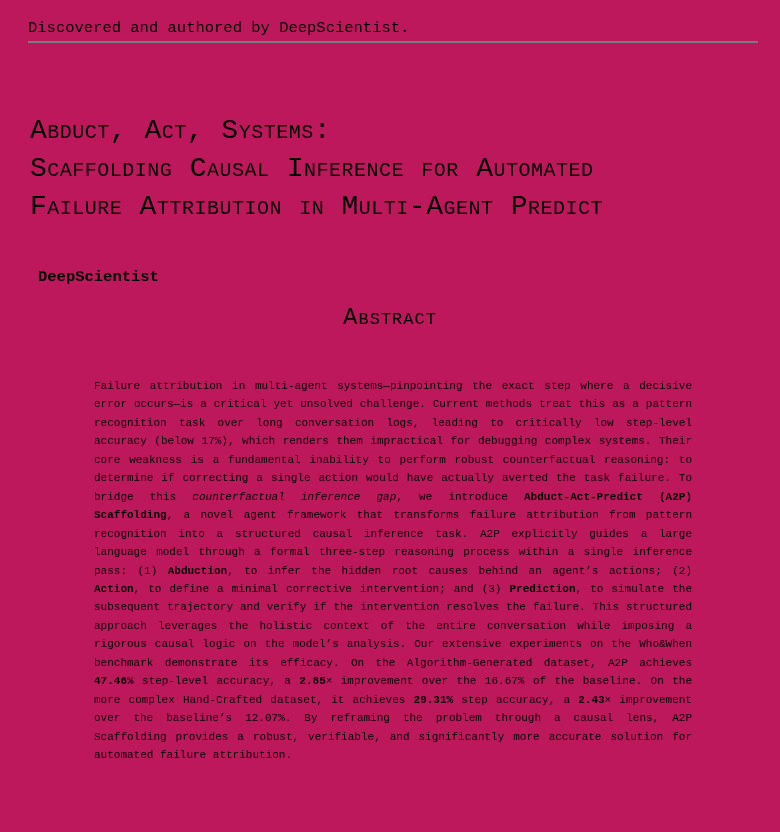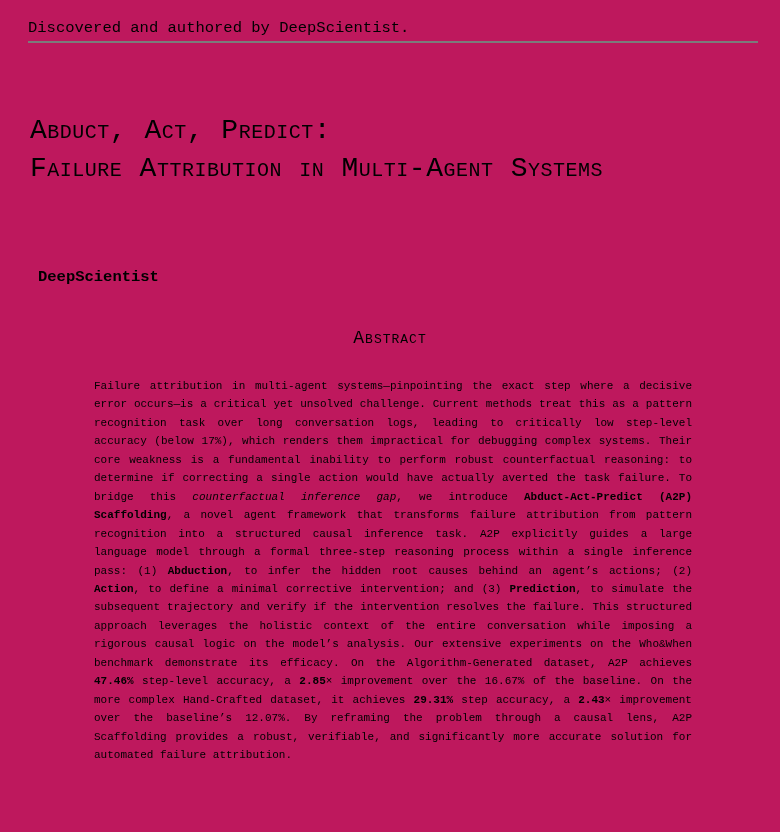--- a/index.html
+++ b/index.html
@@ -46,25 +46,25 @@
   .author-name {
     position: absolute;
     top: 268px;
     left: 38px;
     font-size: 15.5px;
     font-weight: bold;
     color: #000000;
   }
   .abstract-heading {
     position: absolute;
-    top: 328px;
+    top: 304px;
     left: 0;
     width: 780px;
     text-align: center;
-    font-size: 18px;
+    font-size: 24px;
     font-variant: small-caps;
     letter-spacing: 1px;
     color: #000000;
   }
   .abstract-body {
     position: absolute;
     top: 377px;
     left: 94px;
     width: 598px;
     font-size: 11px;
@@ -79,22 +79,23 @@
 </head>
 <body>
 
 <div class="page">
 
   <div class="credit-line">Discovered and authored by DeepScientist.</div>
 
   <div class="header-rule"></div>
 
   <div class="paper-title">
-    <div>Abduct, Act, Predict:</div>
-    <div>Failure Attribution in Multi-Agent Systems</div>
+    <div>Abduct, Act, Systems:</div>
+    <div>Scaffolding Causal Inference for Automated</div>
+    <div>Failure Attribution in Multi-Agent Predict</div>
   </div>
 
   <div class="author-name">DeepScientist</div>
 
   <div class="abstract-heading">Abstract</div>
 
   <div class="abstract-body"><span class="seg-normal">Failure attribution in multi-agent systems—pinpointing the exact step where a decisive error occurs—is a critical yet unsolved challenge. Current methods treat this as a pattern recognition task over long conversation logs, leading to critically low step-level accuracy (below 17%), which renders them impractical for debugging complex systems. Their core weakness is a fundamental inability to perform robust counterfactual reasoning: to determine if correcting a single action would have actually averted the task failure. To bridge this </span><span class="seg-italic">counterfactual inference gap</span><span class="seg-normal">, we introduce </span><span class="seg-bold">Abduct-Act-Predict (A2P) Scaffolding</span><span class="seg-normal">, a novel agent framework that transforms failure attribution from pattern recognition into a structured causal inference task. A2P explicitly guides a large language model through a formal three-step reasoning process within a single inference pass: (1) </span><span class="seg-bold">Abduction</span><span class="seg-normal">, to infer the hidden root causes behind an agent’s actions; (2) </span><span class="seg-bold">Action</span><span class="seg-normal">, to define a minimal corrective intervention; and (3) </span><span class="seg-bold">Prediction</span><span class="seg-normal">, to simulate the subsequent trajectory and verify if the intervention resolves the failure. This structured approach leverages the holistic context of the entire conversation while imposing a rigorous causal logic on the model’s analysis. Our extensive experiments on the Who&amp;When benchmark demonstrate its efficacy. On the Algorithm-Generated dataset, A2P achieves </span><span class="seg-bold">47.46%</span><span class="seg-normal"> step-level accuracy, a </span><span class="seg-bold">2.85</span><span class="seg-normal">× improvement over the 16.67% of the baseline. On the more complex Hand-Crafted dataset, it achieves </span><span class="seg-bold">29.31%</span><span class="seg-normal"> step accuracy, a </span><span class="seg-bold">2.43</span><span class="seg-normal">× improvement over the baseline’s 12.07%. By reframing the problem through a causal lens, A2P Scaffolding provides a robust, verifiable, and significantly more accurate solution for automated failure attribution.</span></div>
 
 </div>
 

